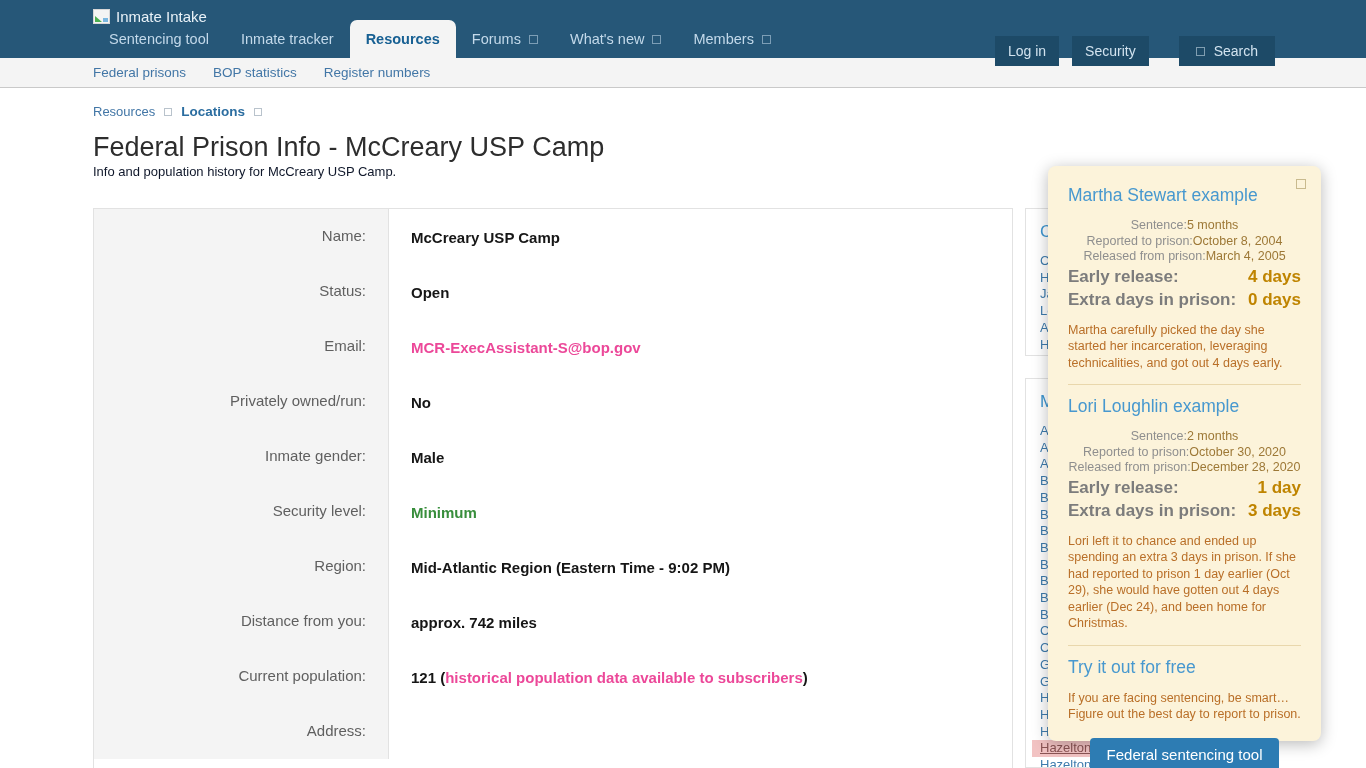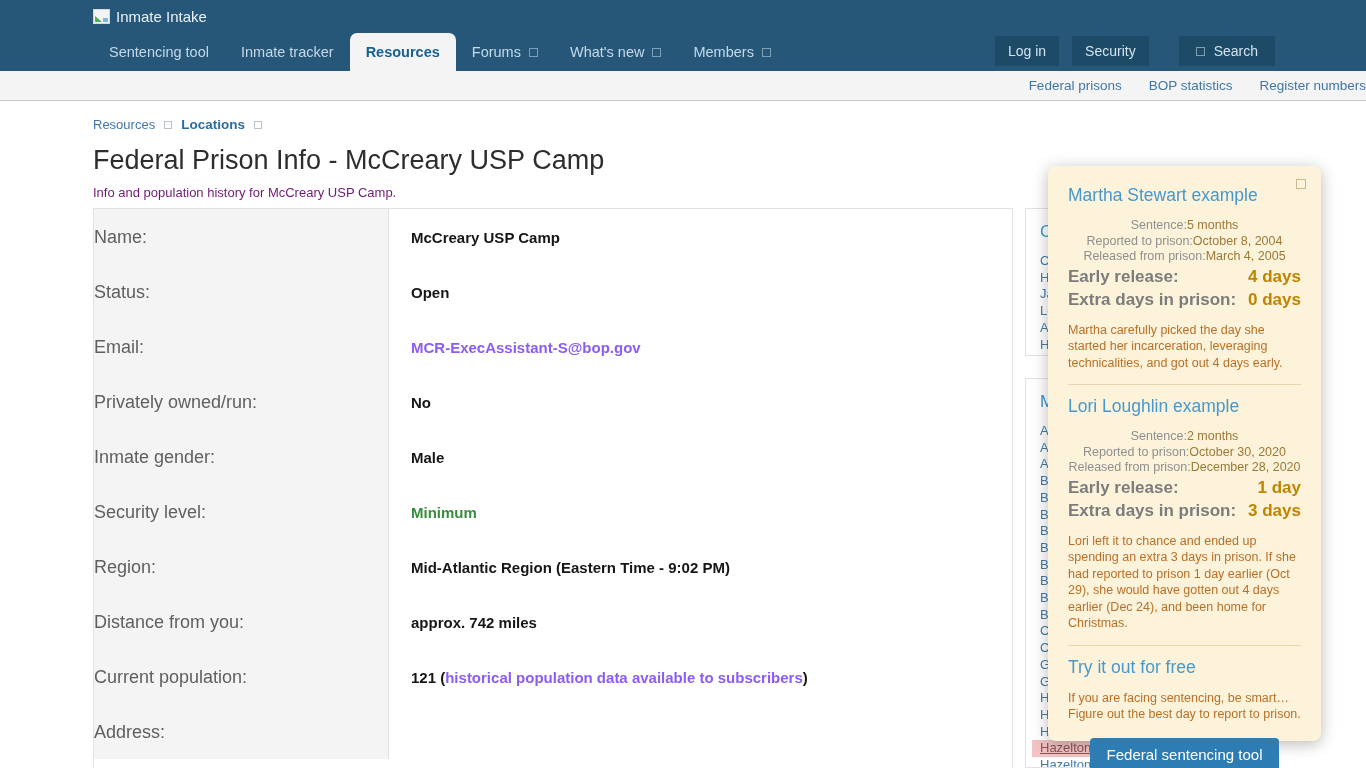--- a/index.html
+++ b/index.html
@@ -1,58 +1,58 @@
 <!DOCTYPE html>
 <html><head>
 <meta charset="utf-8">
 <style>
   * { margin:0; padding:0; box-sizing:border-box; }
   html,body { width:1366px; height:768px; overflow:hidden; }
   body { font-family:"Liberation Sans", sans-serif; background:#fff; position:relative; }
   a { text-decoration:none; cursor:pointer; }
 
   
-  .header { background:#265778; height:71px; position:relative; }
+  .header { background:#265778; height:58px; position:relative; }
   .logo { position:absolute; left:93px; top:8px; display:flex; align-items:center; gap:6px;
           color:#e9f2f8; font-size:15px; }
   .logo-icon { width:17px; height:15px; background:#f4f4f4; position:relative; overflow:hidden;
                border:1px solid #d7d7d7; }
   .logo-icon::after { content:""; position:absolute; left:1px; bottom:1px; border-left:7px solid #4caf50;
                border-top:6px solid transparent; }
   .logo-icon::before { content:""; position:absolute; right:1px; bottom:1px; width:5px; height:4px; background:#7ab7e0; }
   .nav-row { position:absolute; bottom:0; left:93px; right:2px; height:38px; display:flex; align-items:stretch; }
   .tab { display:flex; align-items:center; gap:8px; padding:0 16px; color:#c3d9ea; font-size:14.5px; cursor:pointer; }
   .tab.active { background:#f4f4f4; color:#176093; font-weight:bold; border-radius:7px 7px 0 0; }
   .ph { display:inline-block; width:9px; height:9px; border:1px solid currentColor; opacity:.55; flex-shrink:0; }
   .nav-right { margin-left:auto; display:flex; align-items:center; padding-right:91px; gap:13px;border-radius:15px; }
   .auth-btn { background:#1d4a67; color:#d2e3ef; font-size:14px; padding:7px 13px; cursor:pointer; }
   .search-btn { background:#1d4a67; color:#d2e3ef; font-size:14px; padding:7px 17px; margin-left:17px;
                 display:flex; align-items:center; gap:9px; cursor:pointer; }
 
   
   .subnav { height:30px; background:#f4f4f4; border-bottom:1px solid #c9c9c9; display:flex;
-            align-items:center; gap:27px; padding-left:93px;justify-content:flex-end; }
+            align-items:center; gap:27px; padding-left:93px; }
   .subnav a { color:#4276a6; font-size:13.5px; }
 
   
   .breadcrumb { margin:16px 0 0 93px; display:flex; align-items:center; gap:9px; font-size:13px; }
   .crumb { color:#4276a6; }
   .crumb.bold { font-weight:bold; color:#2b6da0; font-size:13.5px; }
   .breadcrumb .ph { width:8px; height:8px; color:#7f92a2; }
   h1 { margin:13px 0 0 93px; font-size:27px; font-weight:400; color:#2d2d2d; }
-  .subtitle { margin:9px 0 0 93px; font-size:13px; color:#701a75; }
+  .subtitle { margin:1px 0 0 93px; font-size:13px; color:#0f172a; }
 
   
   .details { position:absolute; left:93px; top:208px; width:920px; height:600px;
              border:1px solid #e2e2e2; background:#fff; display:flex; flex-direction:column; }
   .drow { display:flex; }
   .dlabel { width:295px; flex-shrink:0; background:#f4f4f4; border-right:1px solid #e2e2e2;
-            text-align:left; padding:18px 22px 16px 0; color:#5f5f5f; font-size:18px; }
+            text-align:right; padding:18px 22px 16px 0; color:#5f5f5f; font-size:15px; }
   .dvalue { padding:18px 0 16px 22px; font-size:15px; font-weight:bold; color:#161616; line-height:21px; }
-  .dvalue a { color:#8b5cf6; }
+  .dvalue a { color:#ec4899; }
   .green { color:#388e3c; }
 
   
   .side-box { position:absolute; background:#fff; border:1px solid #e2e2e2; padding:11px 14px; overflow:hidden; }
   #box1 { left:1025px; top:208px; width:235px; height:148px; }
   #box2 { left:1025px; top:378px; width:235px; height:390px; }
   .side-title { color:#3e97d1; font-size:17px; margin:2px 0 11px; display:block; }
   .side-item { display:flex; justify-content:space-between; font-size:13px; line-height:16.7px; }
   .side-item a { color:#3e7cad; }
   .side-item .dist { color:#3a3a3a; }

